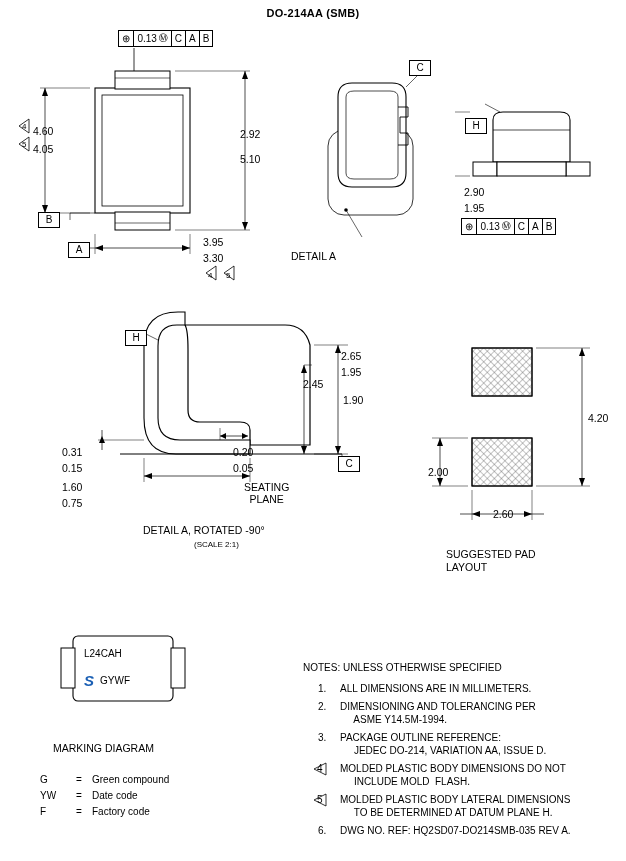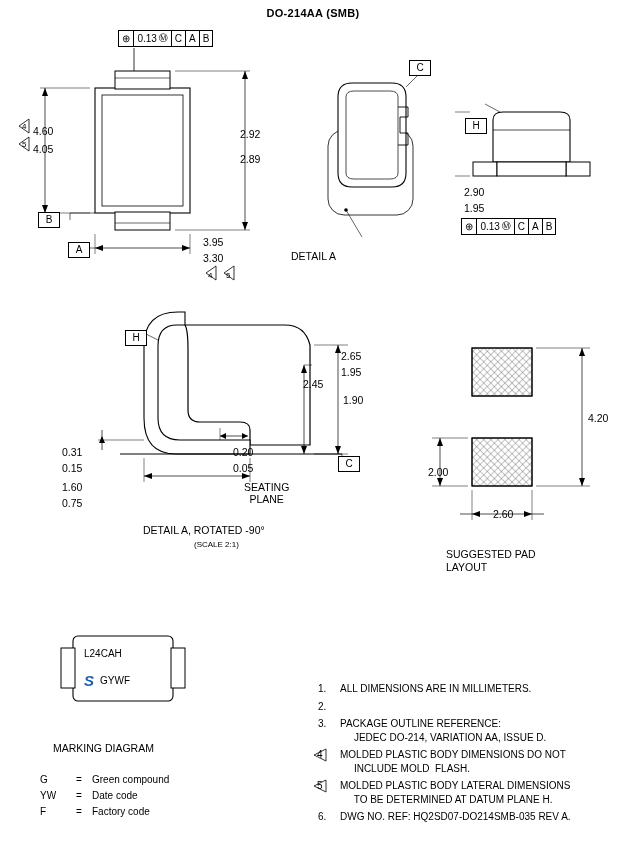--- a/index.html
+++ b/index.html
@@ -143,21 +143,21 @@
     <polygon points="196,225 206,232 206,218" fill="none" stroke="#000" stroke-width="0.8"></polygon>
     <polygon points="214,225 224,232 224,218" fill="none" stroke="#000" stroke-width="0.8"></polygon>
   </svg>
 
   <div class="abs tri-num" style="left:22px; top:122px;">4</div>
   <div class="abs tri-num" style="left:22px; top:140px;">5</div>
   <div class="abs dim" style="left:33px; top:125px;">4.60</div>
   <div class="abs dim" style="left:33px; top:143px;">4.05</div>
 
   <div class="abs dim" style="left:240px; top:128px;">2.92</div>
-  <div class="abs dim" style="left:240px; top:153px;">2.89</div>
+  <div class="abs dim" style="left:240px; top:153px;">5.10</div>
 
   <div class="abs dim" style="left:203px; top:236px;">3.95</div>
   <div class="abs dim" style="left:203px; top:252px;">3.30</div>
   <div class="abs tri-num" style="left:208px; top:271px;">4</div>
   <div class="abs tri-num" style="left:226px; top:271px;">5</div>
 
   <div class="abs boxlbl" style="left:38px; top:212px; width:14px;">B</div>
   <div class="abs boxlbl" style="left:68px; top:242px; width:14px;">A</div>
 
   <svg class="abs" style="left:300px; top:55px;" width="150" height="215">
@@ -344,28 +344,31 @@
       <span class="leg" style="width:16px;">=</span>
       <span class="leg">Date code</span>
     </div>
     <div style="display:flex;">
       <span class="leg" style="width:36px;">F</span>
       <span class="leg" style="width:16px;">=</span>
       <span class="leg">Factory code</span>
     </div>
   </div>
 
+  <div class="abs notes" style="left:303px; top:661px;">NOTES: UNLESS OTHERWISE SPECIFIED</div>
 
   <div class="abs" style="left:318px; top:682px; width:300px;">
     <div style="display:flex; margin-bottom:4px;">
       <span class="notes" style="width:22px;">1.</span>
       <span class="notes">ALL DIMENSIONS ARE IN MILLIMETERS.</span>
     </div>
     <div style="display:flex; margin-bottom:4px;">
       <span class="notes" style="width:22px;">2.</span>
+      <span class="notes">DIMENSIONING AND TOLERANCING PER
+     ASME Y14.5M-1994.</span>
     </div>
     <div style="display:flex; margin-bottom:4px;">
       <span class="notes" style="width:22px;">3.</span>
       <span class="notes">PACKAGE OUTLINE REFERENCE:
      JEDEC DO-214, VARIATION AA, ISSUE D.</span>
     </div>
     <div style="display:flex; margin-bottom:4px; position:relative;">
       <svg width="22" height="14" style="position:absolute; left:-6px; top:0;">
         <polygon points="2,7 14,1 14,13" fill="none" stroke="#000" stroke-width="0.8"></polygon>
       </svg>

